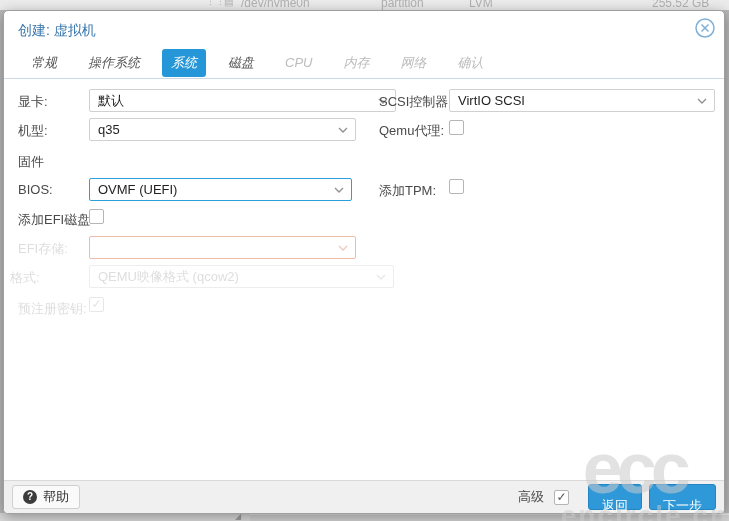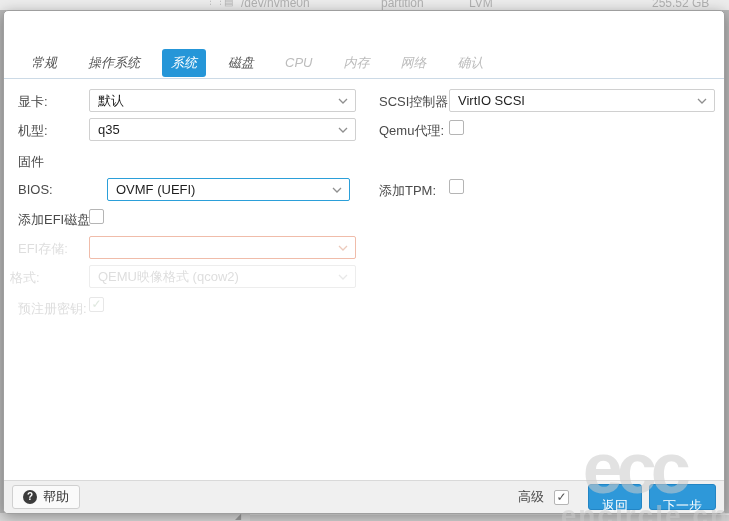--- a/index.html
+++ b/index.html
@@ -168,71 +168,79 @@
     <span class="bg-size">255.52 GB</span>
   </div>
 </div>
 <div class="bg-bottom-strip">
   <span class="bg-resize-glyph">◢</span>
   <div class="bg-bottom-panel"></div>
 </div>
 
 <div class="dialog">
 
+  <div class="dialog-header">
+    <div class="dialog-title">创建: 虚拟机</div>
+    <svg class="close-btn" viewBox="0 0 22 22">
+      <circle cx="11" cy="11" r="9" fill="none" stroke="currentColor" stroke-width="1.5"></circle>
+      <line x1="7.5" y1="7.5" x2="14.5" y2="14.5" stroke="currentColor" stroke-width="1.5"></line>
+      <line x1="14.5" y1="7.5" x2="7.5" y2="14.5" stroke="currentColor" stroke-width="1.5"></line>
+    </svg>
+  </div>
 
   <div class="tabbar">
     <div class="tab">常规</div>
     <div class="tab">操作系统</div>
     <div class="tab active">系统</div>
     <div class="tab">磁盘</div>
     <div class="tab disabled">CPU</div>
     <div class="tab disabled">内存</div>
     <div class="tab disabled">网络</div>
     <div class="tab disabled">确认</div>
   </div>
 
   <div class="form-label" style="left:14px; top:82px;">显卡:</div>
-  <div class="combo" style="left:85px; top:78px; width:267px;">
+  <div class="combo" style="left:85px; top:78px; width:307px;">
     <span>默认</span>
     <svg class="chev" width="10" height="6" viewBox="0 0 10 6">
         <polyline points="1,1 5,5 9,1" fill="none" stroke="currentColor" stroke-width="1.3"></polyline>
       </svg>
   </div>
 
   <div class="form-label" style="left:14px; top:111px;">机型:</div>
   <div class="combo" style="left:85px; top:107px; width:267px;">
     <span>q35</span>
     <svg class="chev" width="10" height="6" viewBox="0 0 10 6">
         <polyline points="1,1 5,5 9,1" fill="none" stroke="currentColor" stroke-width="1.3"></polyline>
       </svg>
   </div>
 
   <div class="section-heading" style="left:14px; top:142px;">固件</div>
 
   <div class="form-label" style="left:14px; top:171px;">BIOS:</div>
-  <div class="combo focused" style="left:103px; top:167px; width:243px;">
+  <div class="combo focused" style="left:85px; top:167px; width:263px;">
     <span>OVMF (UEFI)</span>
     <svg class="chev" width="10" height="6" viewBox="0 0 10 6">
         <polyline points="1,1 5,5 9,1" fill="none" stroke="currentColor" stroke-width="1.3"></polyline>
       </svg>
   </div>
 
   <div class="form-label" style="left:14px; top:200px;">添加EFI磁盘:</div>
   <div class="checkbox" style="left:85px; top:198px;"></div>
 
   <div class="form-label disabled" style="left:14px; top:229px;">EFI存储:</div>
   <div class="combo invalid disabled" style="left:85px; top:225px; width:267px; border-color:#f0bcaa;">
     <span></span>
     <svg class="chev" style="color:#eccabc;" width="10" height="6" viewBox="0 0 10 6">
         <polyline points="1,1 5,5 9,1" fill="none" stroke="currentColor" stroke-width="1.3"></polyline>
       </svg>
   </div>
 
   <div class="form-label disabled" style="left:6px; top:258px;">格式:</div>
-  <div class="combo disabled" style="left:85px; top:254px; width:267px;">
+  <div class="combo disabled" style="left:85px; top:254px; width:305px;">
     <span>QEMU映像格式 (qcow2)</span>
     <svg class="chev" width="10" height="6" viewBox="0 0 10 6">
         <polyline points="1,1 5,5 9,1" fill="none" stroke="currentColor" stroke-width="1.3"></polyline>
       </svg>
   </div>
 
   <div class="form-label disabled" style="left:14px; top:289px;">预注册密钥:</div>
   <div class="checkbox checked disabled" style="left:85px; top:286px;"></div>
 
   <div class="form-label" style="left:375px; top:82px;">SCSI控制器:</div>

